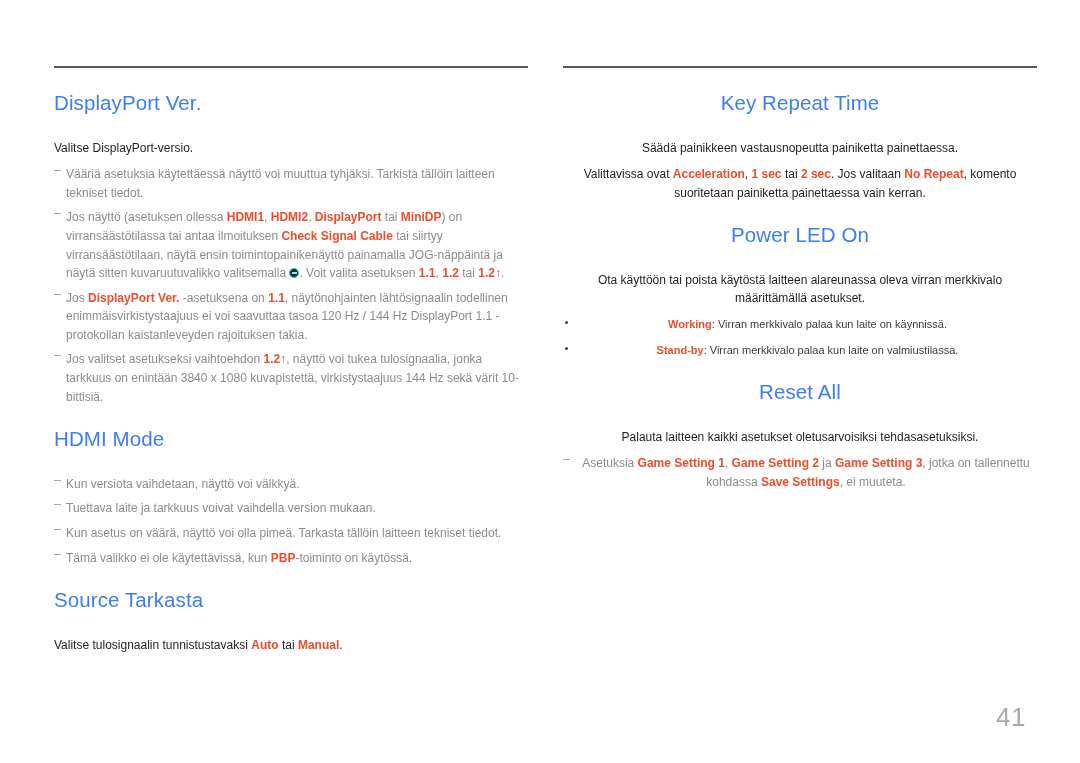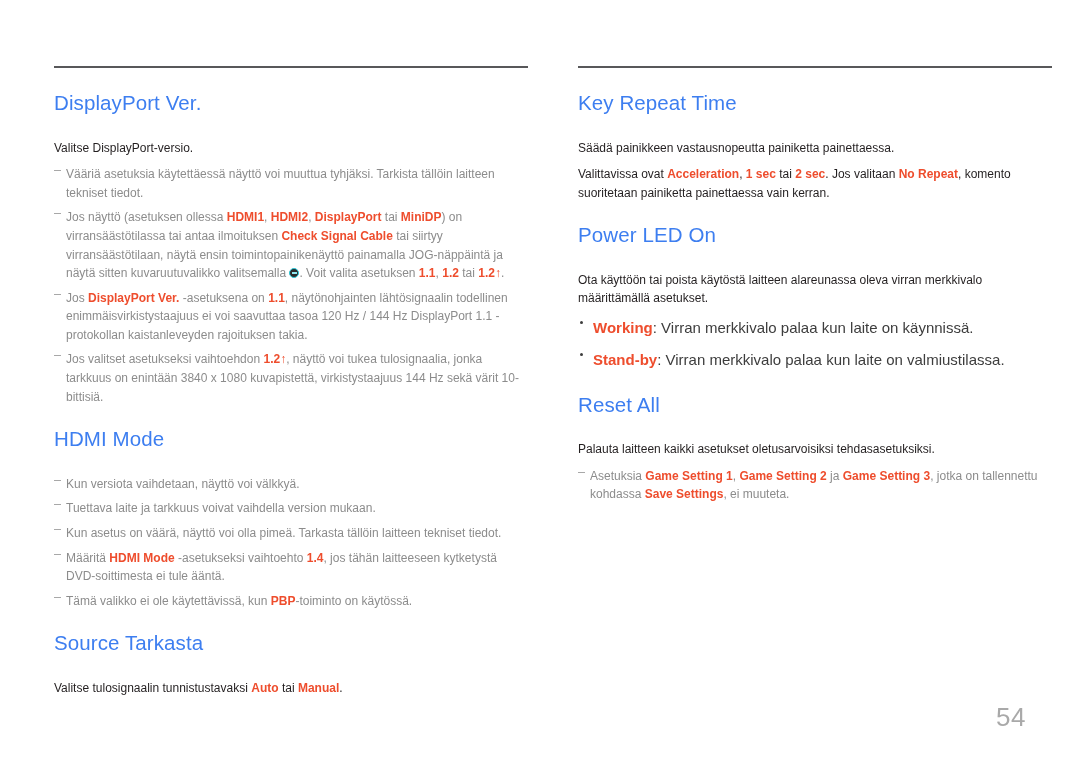--- a/index.html
+++ b/index.html
@@ -19,21 +19,21 @@
     position: absolute;
     inset: 0;
   }
 
   .col {
     position: absolute;
     top: 66px;
     width: 474px;
   }
   .col-left  { left: 54px; }
-  .col-right { left: 578px; width: 474px; }
+  .col-right { left: 563px; width: 474px; text-align: center; }
 
   .rule {
     height: 0;
     border-top: 2px solid #58585a;
     margin: 0 0 24px 0;
   }
 
   h2.section-title {
     color: #3d7ef0;
     font-size: 20.5px;
@@ -81,21 +81,21 @@
   }
 
   .bullets {
     margin: 0;
     padding: 0;
     list-style: none;
   }
   .bullet {
     position: relative;
     color: #3d3d3d;
-    font-size: 15px;
+    font-size: 11px;
     line-height: 1.55;
     padding-left: 15px;
     margin-bottom: 9px;
   }
   .bullet::before {
     content: "";
     position: absolute;
     left: 2px;
     top: 5px;
     width: 3px;
@@ -157,21 +157,20 @@
             <li class="note">Jos <span class="hl">DisplayPort Ver.</span> -asetuksena on <span class="hl">1.1</span>, näytönohjainten lähtösignaalin todellinen enimmäisvirkistystaajuus ei voi saavuttaa tasoa 120 Hz / 144 Hz DisplayPort 1.1 -protokollan kaistanleveyden rajoituksen takia.</li>
             <li class="note">Jos valitset asetukseksi vaihtoehdon <span class="hl">1.2↑</span>, näyttö voi tukea tulosignaalia, jonka tarkkuus on enintään 3840 x 1080 kuvapistettä, virkistystaajuus 144 Hz sekä värit 10-bittisiä.</li>
           </ul>
         </div>
         <div class="section">
           <h2 class="section-title">HDMI Mode</h2>
           <ul class="notes">
             <li class="note">Kun versiota vaihdetaan, näyttö voi välkkyä.</li>
             <li class="note">Tuettava laite ja tarkkuus voivat vaihdella version mukaan.</li>
             <li class="note">Kun asetus on väärä, näyttö voi olla pimeä. Tarkasta tällöin laitteen tekniset tiedot.</li>
-            <li class="note">Määritä <span class="hl">HDMI Mode</span> -asetukseksi vaihtoehto <span class="hl">1.4</span>, jos tähän laitteeseen kytketystä DVD-soittimesta ei tule ääntä.</li>
             <li class="note">Tämä valikko ei ole käytettävissä, kun <span class="hl">PBP</span>-toiminto on käytössä.</li>
           </ul>
         </div>
         <div class="section">
           <h2 class="section-title">Source Tarkasta</h2>
           <p class="lead">Valitse tulosignaalin tunnistustavaksi <span class="hl">Auto</span> tai <span class="hl">Manual</span>.</p>
         </div>
       </div>
   </div>
 
@@ -194,15 +193,15 @@
         <div class="section">
           <h2 class="section-title">Reset All</h2>
           <p class="lead">Palauta laitteen kaikki asetukset oletusarvoisiksi tehdasasetuksiksi.</p>
           <ul class="notes">
             <li class="note">Asetuksia <span class="hl">Game Setting 1</span>, <span class="hl">Game Setting 2</span> ja <span class="hl">Game Setting 3</span>, jotka on tallennettu kohdassa <span class="hl">Save Settings</span>, ei muuteta.</li>
           </ul>
         </div>
       </div>
   </div>
 
-  <div class="page-number">54</div>
+  <div class="page-number">41</div>
 
 </div>
 
 </body></html>

